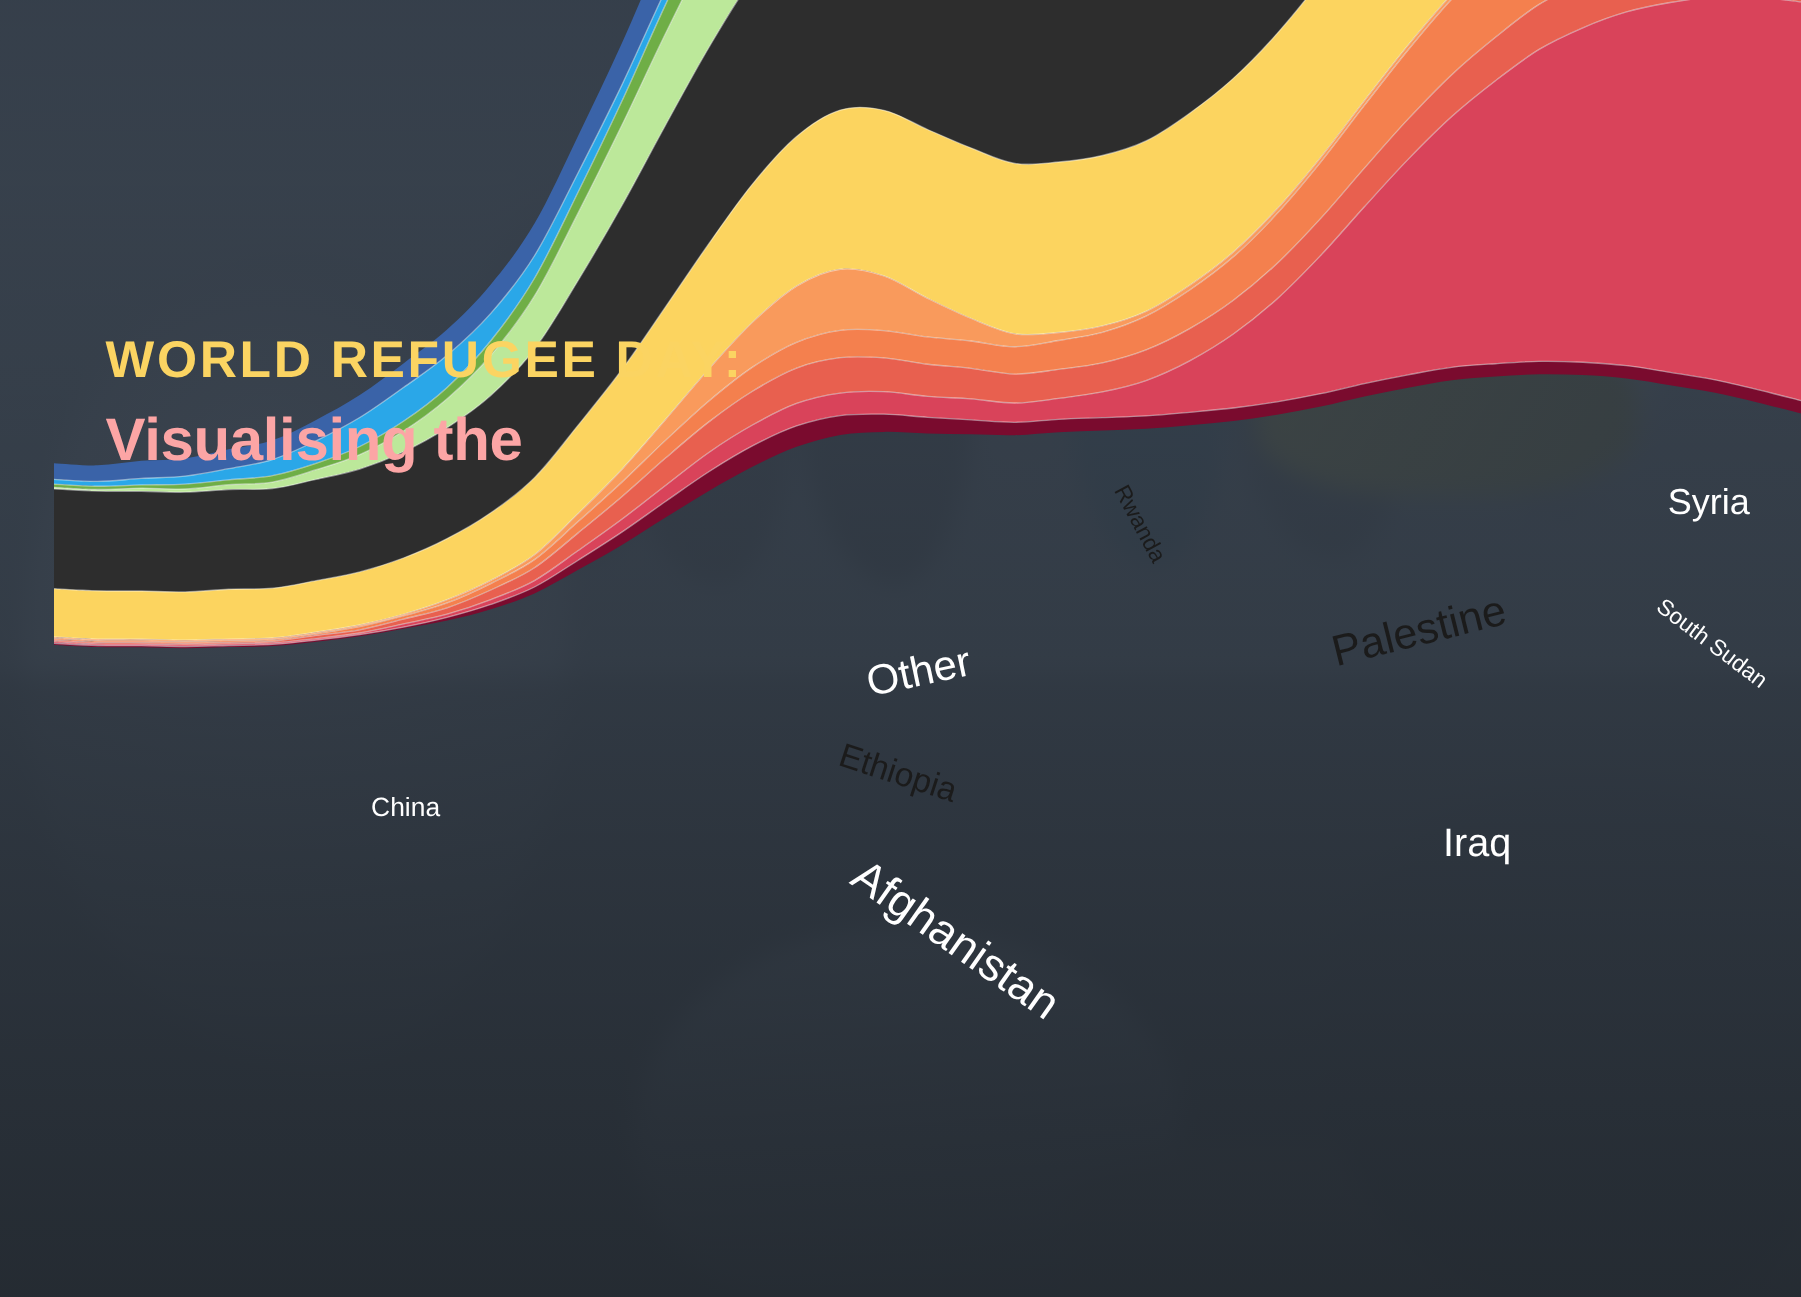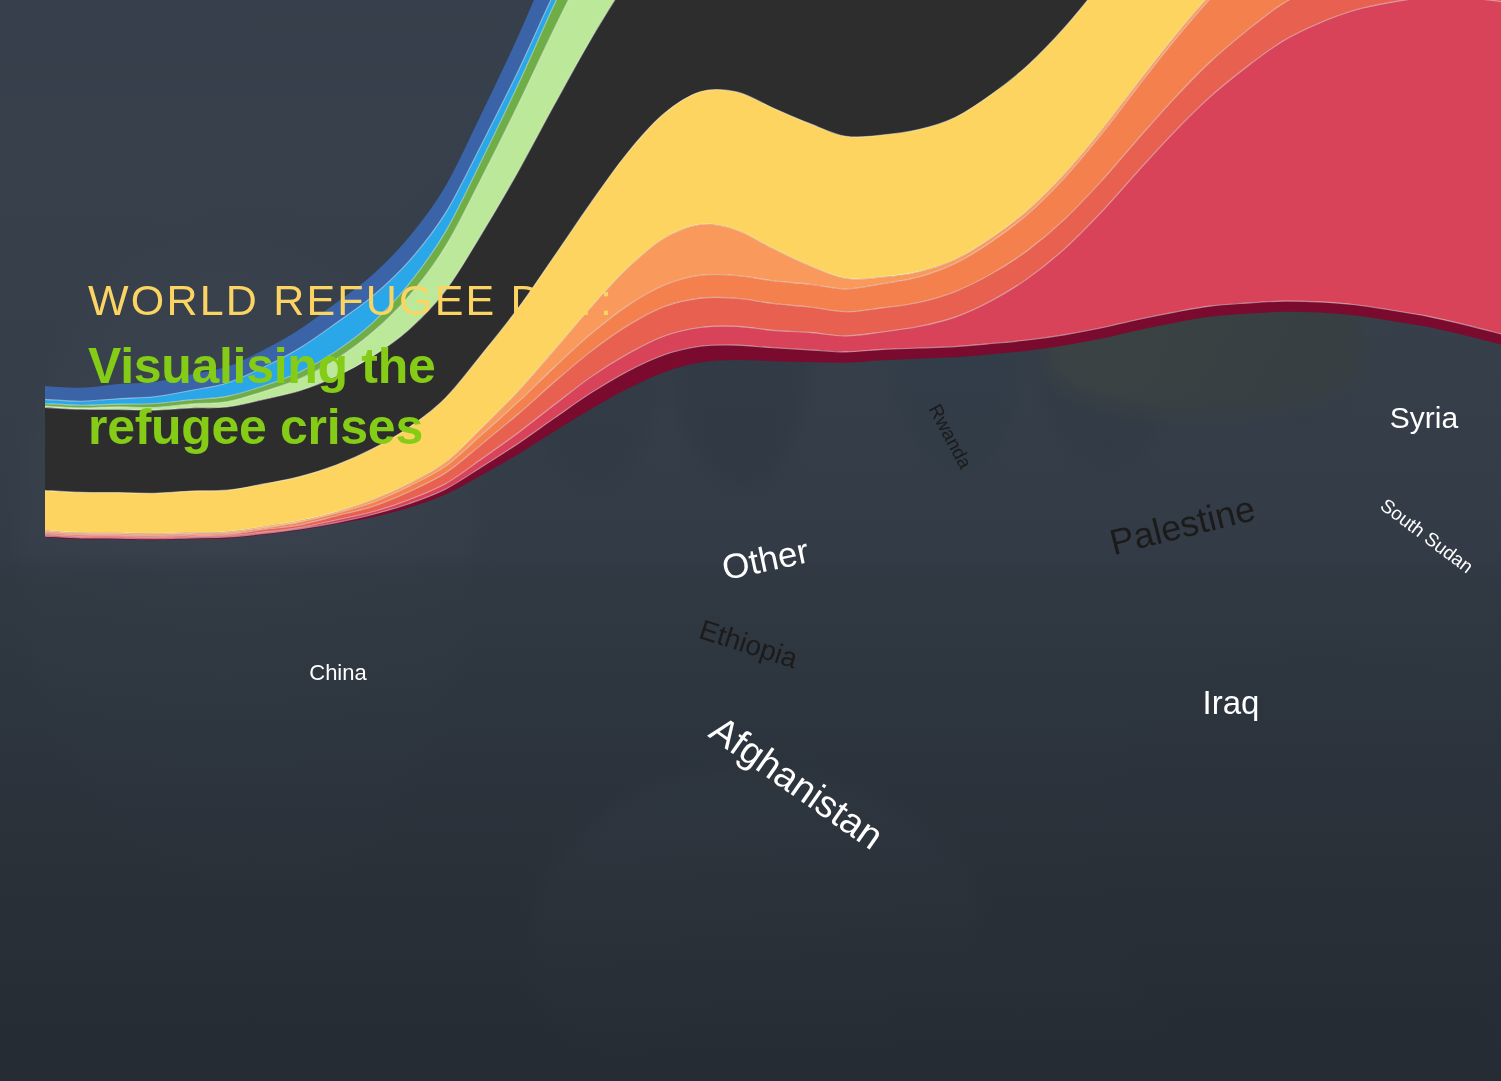--- a/index.html
+++ b/index.html
@@ -22,25 +22,25 @@
   .ground{position:absolute;left:0;right:0;bottom:0;height:48%;
      background:linear-gradient(180deg,rgba(48,52,56,.55),rgba(30,33,36,.95));}
 
   
   .tint{position:absolute;inset:0;background:#333c47;opacity:.86;mix-blend-mode:multiply;}
   .tint2{position:absolute;inset:0;background:linear-gradient(180deg,#394350 0%,#3a4450 55%,#2f3740 100%);opacity:.72;}
 
   
   .headline{position:absolute;left:88px;top:278px;width:640px;z-index:40;}
   .kicker{
-    font-size:43px;letter-spacing:2.2px;color:#fbd462;font-weight:400;
+    font-size:43px;letter-spacing:2.2px;color:#fbd462;font-weight:700;
     line-height:1.06;margin:0 0 12px 0;white-space:nowrap;
   }
   .title{
-    font-size:50px;line-height:1.22;color:#84cc16;font-weight:bold;margin:0;
+    font-size:50px;line-height:1.22;color:#fca5a5;font-weight:bold;margin:0;
     letter-spacing:-.3px;
   }
   .title span{display:block;}
 
   svg.stream{position:absolute;left:0;top:0;z-index:30;}
   .stream-label{font-family:"Liberation Sans",sans-serif;}
 </style>
 </head>
 <body>
 
@@ -63,21 +63,20 @@
     <div class="blob" style="left:1080px;top:640px;width:430px;height:430px;background:linear-gradient(180deg,#4e545b,#262b30);"></div>
     <div class="ground"></div>
   </div>
   <div class="tint"></div>
   <div class="tint2"></div>
 
   <div class="headline">
     <p class="kicker">WORLD REFUGEE DAY:</p>
     <h1 class="title">
       <span>Visualising the</span>
-      <span>refugee crises</span>
     </h1>
   </div>
 
   <svg class="stream" width="1501" height="1081" viewBox="0 0 1501 1081">
     <g id="stream-bands">
         <path d="M 45.00 386.01 C 51.07 386.31, 69.27 388.15, 81.40 387.81 C 93.53 387.47, 105.67 384.95, 117.80 383.98 C 129.93 383.02, 142.07 383.62, 154.20 382.03 C 166.33 380.44, 178.47 376.98, 190.60 374.45 C 202.73 371.93, 214.87 370.96, 227.00 366.87 C 239.13 362.78, 251.27 356.19, 263.40 349.91 C 275.53 343.63, 287.67 337.04, 299.80 329.20 C 311.93 321.36, 324.07 311.95, 336.20 302.86 C 348.33 293.77, 360.47 285.61, 372.60 274.64 C 384.73 263.68, 396.87 251.77, 409.00 237.05 C 421.13 222.33, 433.27 206.98, 445.40 186.32 C 457.53 165.66, 469.67 138.12, 481.80 113.08 C 493.93 88.04, 506.07 63.00, 518.20 36.09 C 530.33 9.17, 542.47 -20.56, 554.60 -48.41 C 566.73 -76.26, 578.87 -104.74, 591.00 -131.03 C 603.13 -157.32, 615.27 -183.29, 627.40 -206.14 C 639.53 -228.99, 651.67 -251.22, 663.80 -268.13 C 675.93 -285.04, 688.07 -298.82, 700.20 -307.60 C 712.33 -316.38, 724.47 -318.59, 736.60 -320.81 C 748.73 -323.02, 760.87 -320.55, 773.00 -320.88 C 785.13 -321.22, 797.27 -322.19, 809.40 -322.84 C 821.53 -323.49, 833.67 -322.26, 845.80 -324.79 C 857.93 -327.31, 870.07 -334.22, 882.20 -338.00 C 894.33 -341.77, 906.47 -344.30, 918.60 -347.45 C 930.73 -350.60, 942.87 -352.82, 955.00 -356.91 C 967.13 -361.00, 979.27 -366.65, 991.40 -371.99 C 1003.53 -377.33, 1015.67 -382.36, 1027.80 -388.95 C 1039.93 -395.54, 1052.07 -403.07, 1064.20 -411.54 C 1076.33 -420.01, 1088.47 -429.41, 1100.60 -439.76 C 1112.73 -450.10, 1124.87 -462.94, 1137.00 -473.60 C 1149.13 -484.26, 1161.27 -494.29, 1173.40 -503.69 C 1185.53 -513.10, 1197.67 -523.13, 1209.80 -530.03 C 1221.93 -536.94, 1234.07 -540.71, 1246.20 -545.12 C 1258.33 -549.52, 1270.47 -554.23, 1282.60 -556.45 C 1294.73 -558.66, 1306.87 -559.00, 1319.00 -558.40 C 1331.13 -557.80, 1343.27 -556.26, 1355.40 -552.85 C 1367.53 -549.43, 1379.67 -543.21, 1391.80 -537.92 C 1403.93 -532.63, 1416.07 -527.96, 1428.20 -521.11 C 1440.33 -514.25, 1452.47 -505.53, 1464.60 -496.80 C 1476.73 -488.07, 1494.93 -473.41, 1501.00 -468.73 L 1501.00 -380.29 C 1494.93 -383.63, 1476.73 -394.27, 1464.60 -400.32 C 1452.47 -406.37, 1440.33 -412.19, 1428.20 -416.59 C 1416.07 -420.98, 1403.93 -423.64, 1391.80 -426.70 C 1379.67 -429.75, 1367.53 -433.75, 1355.40 -434.93 C 1343.27 -436.11, 1331.13 -435.19, 1319.00 -433.78 C 1306.87 -432.37, 1294.73 -430.47, 1282.60 -426.47 C 1270.47 -422.47, 1258.33 -415.97, 1246.20 -409.78 C 1234.07 -403.59, 1221.93 -397.80, 1209.80 -389.33 C 1197.67 -380.86, 1185.53 -369.94, 1173.40 -358.97 C 1161.27 -348.00, 1149.13 -335.96, 1137.00 -323.52 C 1124.87 -311.08, 1112.73 -296.89, 1100.60 -284.32 C 1088.47 -271.74, 1076.33 -259.43, 1064.20 -248.06 C 1052.07 -236.69, 1039.93 -225.81, 1027.80 -216.09 C 1015.67 -206.37, 1003.53 -197.77, 991.40 -189.75 C 979.27 -181.73, 967.13 -173.62, 955.00 -167.97 C 942.87 -162.31, 930.73 -158.76, 918.60 -155.83 C 906.47 -152.90, 894.33 -151.72, 882.20 -150.40 C 870.07 -149.08, 857.93 -145.97, 845.80 -147.91 C 833.67 -149.85, 821.53 -156.43, 809.40 -162.04 C 797.27 -167.64, 785.13 -174.27, 773.00 -181.52 C 760.87 -188.78, 748.73 -200.19, 736.60 -205.57 C 724.47 -210.95, 712.33 -215.88, 700.20 -213.80 C 688.07 -211.72, 675.93 -204.19, 663.80 -193.09 C 651.67 -181.99, 639.53 -165.57, 627.40 -147.18 C 615.27 -128.80, 603.13 -105.95, 591.00 -82.79 C 578.87 -59.63, 566.73 -33.83, 554.60 -8.21 C 542.47 17.41, 530.33 45.58, 518.20 70.93 C 506.07 96.28, 493.93 120.20, 481.80 143.90 C 469.67 167.60, 457.53 193.58, 445.40 213.12 C 433.27 232.66, 421.13 247.34, 409.00 261.17 C 396.87 275.00, 384.73 285.79, 372.60 296.08 C 360.47 306.38, 348.33 314.31, 336.20 322.96 C 324.07 331.61, 311.93 340.56, 299.80 347.96 C 287.67 355.36, 275.53 361.50, 263.40 367.33 C 251.27 373.16, 239.13 379.09, 227.00 382.95 C 214.87 386.82, 202.73 388.23, 190.60 390.53 C 178.47 392.84, 166.33 395.41, 154.20 396.77 C 142.07 398.14, 129.93 397.98, 117.80 398.72 C 105.67 399.46, 93.53 401.10, 81.40 401.21 C 69.27 401.33, 51.07 399.71, 45.00 399.41 Z" fill="#3a63a8"></path>
         <path d="M 45.00 399.41 C 51.07 399.71, 69.27 401.33, 81.40 401.21 C 93.53 401.10, 105.67 399.46, 117.80 398.72 C 129.93 397.98, 142.07 398.14, 154.20 396.77 C 166.33 395.41, 178.47 392.84, 190.60 390.53 C 202.73 388.23, 214.87 386.82, 227.00 382.95 C 239.13 379.09, 251.27 373.16, 263.40 367.33 C 275.53 361.50, 287.67 355.36, 299.80 347.96 C 311.93 340.56, 324.07 331.61, 336.20 322.96 C 348.33 314.31, 360.47 306.38, 372.60 296.08 C 384.73 285.79, 396.87 275.00, 409.00 261.17 C 421.13 247.34, 433.27 232.66, 445.40 213.12 C 457.53 193.58, 469.67 167.60, 481.80 143.90 C 493.93 120.20, 506.07 96.28, 518.20 70.93 C 530.33 45.58, 542.47 17.41, 554.60 -8.21 C 566.73 -33.83, 578.87 -59.63, 591.00 -82.79 C 603.13 -105.95, 615.27 -128.80, 627.40 -147.18 C 639.53 -165.57, 651.67 -181.99, 663.80 -193.09 C 675.93 -204.19, 688.07 -211.72, 700.20 -213.80 C 712.33 -215.88, 724.47 -210.95, 736.60 -205.57 C 748.73 -200.19, 760.87 -188.78, 773.00 -181.52 C 785.13 -174.27, 797.27 -167.64, 809.40 -162.04 C 821.53 -156.43, 833.67 -149.85, 845.80 -147.91 C 857.93 -145.97, 870.07 -149.08, 882.20 -150.40 C 894.33 -151.72, 906.47 -152.90, 918.60 -155.83 C 930.73 -158.76, 942.87 -162.31, 955.00 -167.97 C 967.13 -173.62, 979.27 -181.73, 991.40 -189.75 C 1003.53 -197.77, 1015.67 -206.37, 1027.80 -216.09 C 1039.93 -225.81, 1052.07 -236.69, 1064.20 -248.06 C 1076.33 -259.43, 1088.47 -271.74, 1100.60 -284.32 C 1112.73 -296.89, 1124.87 -311.08, 1137.00 -323.52 C 1149.13 -335.96, 1161.27 -348.00, 1173.40 -358.97 C 1185.53 -369.94, 1197.67 -380.86, 1209.80 -389.33 C 1221.93 -397.80, 1234.07 -403.59, 1246.20 -409.78 C 1258.33 -415.97, 1270.47 -422.47, 1282.60 -426.47 C 1294.73 -430.47, 1306.87 -432.37, 1319.00 -433.78 C 1331.13 -435.19, 1343.27 -436.11, 1355.40 -434.93 C 1367.53 -433.75, 1379.67 -429.75, 1391.80 -426.70 C 1403.93 -423.64, 1416.07 -420.98, 1428.20 -416.59 C 1440.33 -412.19, 1452.47 -406.37, 1464.60 -400.32 C 1476.73 -394.27, 1494.93 -383.63, 1501.00 -380.29 L 1501.00 -374.93 C 1494.93 -378.05, 1476.73 -388.01, 1464.60 -393.62 C 1452.47 -399.22, 1440.33 -404.60, 1428.20 -408.55 C 1416.07 -412.50, 1403.93 -414.71, 1391.80 -417.32 C 1379.67 -419.93, 1367.53 -423.47, 1355.40 -424.21 C 1343.27 -424.94, 1331.13 -423.58, 1319.00 -421.72 C 1306.87 -419.86, 1294.73 -417.52, 1282.60 -413.07 C 1270.47 -408.62, 1258.33 -401.67, 1246.20 -395.04 C 1234.07 -388.40, 1221.93 -382.17, 1209.80 -373.25 C 1197.67 -364.34, 1185.53 -352.97, 1173.40 -341.55 C 1161.27 -330.14, 1149.13 -317.65, 1137.00 -304.76 C 1124.87 -291.87, 1112.73 -277.46, 1100.60 -264.22 C 1088.47 -250.97, 1076.33 -237.54, 1064.20 -225.28 C 1052.07 -213.02, 1039.93 -201.24, 1027.80 -190.63 C 1015.67 -180.02, 1003.53 -170.53, 991.40 -161.61 C 979.27 -152.70, 967.13 -143.69, 955.00 -137.15 C 942.87 -130.60, 930.73 -125.93, 918.60 -122.33 C 906.47 -118.73, 894.33 -116.88, 882.20 -115.56 C 870.07 -114.24, 857.93 -111.57, 845.80 -114.41 C 833.67 -117.24, 821.53 -125.39, 809.40 -132.56 C 797.27 -139.72, 785.13 -148.36, 773.00 -157.40 C 760.87 -166.45, 748.73 -179.87, 736.60 -186.81 C 724.47 -193.75, 712.33 -200.02, 700.20 -199.06 C 688.07 -198.10, 675.93 -191.46, 663.80 -181.03 C 651.67 -170.60, 639.53 -154.62, 627.40 -136.46 C 615.27 -118.30, 603.13 -95.45, 591.00 -72.07 C 578.87 -48.68, 566.73 -22.21, 554.60 3.85 C 542.47 29.92, 530.33 58.31, 518.20 84.33 C 506.07 110.35, 493.93 135.39, 481.80 159.98 C 469.67 184.57, 457.53 211.22, 445.40 231.88 C 433.27 252.54, 421.13 268.78, 409.00 283.95 C 396.87 299.12, 384.73 311.69, 372.60 322.88 C 360.47 334.08, 348.33 342.90, 336.20 351.10 C 324.07 359.30, 311.93 366.25, 299.80 372.08 C 287.67 377.91, 275.53 382.05, 263.40 386.09 C 251.27 390.14, 239.13 394.05, 227.00 396.35 C 214.87 398.66, 202.73 398.73, 190.60 399.91 C 178.47 401.10, 166.33 402.78, 154.20 403.47 C 142.07 404.17, 129.93 403.79, 117.80 404.08 C 105.67 404.38, 93.53 405.34, 81.40 405.23 C 69.27 405.12, 51.07 403.73, 45.00 403.43 Z" fill="#2aa7e8"></path>
         <path d="M 45.00 403.43 C 51.07 403.73, 69.27 405.12, 81.40 405.23 C 93.53 405.34, 105.67 404.38, 117.80 404.08 C 129.93 403.79, 142.07 404.17, 154.20 403.47 C 166.33 402.78, 178.47 401.10, 190.60 399.91 C 202.73 398.73, 214.87 398.66, 227.00 396.35 C 239.13 394.05, 251.27 390.14, 263.40 386.09 C 275.53 382.05, 287.67 377.91, 299.80 372.08 C 311.93 366.25, 324.07 359.30, 336.20 351.10 C 348.33 342.90, 360.47 334.08, 372.60 322.88 C 384.73 311.69, 396.87 299.12, 409.00 283.95 C 421.13 268.78, 433.27 252.54, 445.40 231.88 C 457.53 211.22, 469.67 184.57, 481.80 159.98 C 493.93 135.39, 506.07 110.35, 518.20 84.33 C 530.33 58.31, 542.47 29.92, 554.60 3.85 C 566.73 -22.21, 578.87 -48.68, 591.00 -72.07 C 603.13 -95.45, 615.27 -118.30, 627.40 -136.46 C 639.53 -154.62, 651.67 -170.60, 663.80 -181.03 C 675.93 -191.46, 688.07 -198.10, 700.20 -199.06 C 712.33 -200.02, 724.47 -193.75, 736.60 -186.81 C 748.73 -179.87, 760.87 -166.45, 773.00 -157.40 C 785.13 -148.36, 797.27 -139.72, 809.40 -132.56 C 821.53 -125.39, 833.67 -117.24, 845.80 -114.41 C 857.93 -111.57, 870.07 -114.24, 882.20 -115.56 C 894.33 -116.88, 906.47 -118.73, 918.60 -122.33 C 930.73 -125.93, 942.87 -130.60, 955.00 -137.15 C 967.13 -143.69, 979.27 -152.70, 991.40 -161.61 C 1003.53 -170.53, 1015.67 -180.02, 1027.80 -190.63 C 1039.93 -201.24, 1052.07 -213.02, 1064.20 -225.28 C 1076.33 -237.54, 1088.47 -250.97, 1100.60 -264.22 C 1112.73 -277.46, 1124.87 -291.87, 1137.00 -304.76 C 1149.13 -317.65, 1161.27 -330.14, 1173.40 -341.55 C 1185.53 -352.97, 1197.67 -364.34, 1209.80 -373.25 C 1221.93 -382.17, 1234.07 -388.40, 1246.20 -395.04 C 1258.33 -401.67, 1270.47 -408.62, 1282.60 -413.07 C 1294.73 -417.52, 1306.87 -419.86, 1319.00 -421.72 C 1331.13 -423.58, 1343.27 -424.94, 1355.40 -424.21 C 1367.53 -423.47, 1379.67 -419.93, 1391.80 -417.32 C 1403.93 -414.71, 1416.07 -412.50, 1428.20 -408.55 C 1440.33 -404.60, 1452.47 -399.22, 1464.60 -393.62 C 1476.73 -388.01, 1494.93 -378.05, 1501.00 -374.93 L 1501.00 -354.83 C 1494.93 -356.83, 1476.73 -363.45, 1464.60 -366.82 C 1452.47 -370.19, 1440.33 -373.33, 1428.20 -375.05 C 1416.07 -376.76, 1403.93 -376.74, 1391.80 -377.12 C 1379.67 -377.49, 1367.53 -378.81, 1355.40 -377.31 C 1343.27 -375.81, 1331.13 -371.99, 1319.00 -368.12 C 1306.87 -364.25, 1294.73 -360.34, 1282.60 -354.11 C 1270.47 -347.87, 1258.33 -339.14, 1246.20 -330.72 C 1234.07 -322.29, 1221.93 -314.05, 1209.80 -303.57 C 1197.67 -293.09, 1185.53 -280.38, 1173.40 -267.85 C 1161.27 -255.32, 1149.13 -241.94, 1137.00 -228.38 C 1124.87 -214.82, 1112.73 -199.97, 1100.60 -186.50 C 1088.47 -173.03, 1076.33 -159.60, 1064.20 -147.56 C 1052.07 -135.52, 1039.93 -124.19, 1027.80 -114.25 C 1015.67 -104.31, 1003.53 -95.71, 991.40 -87.91 C 979.27 -80.11, 967.13 -72.67, 955.00 -67.47 C 942.87 -62.26, 930.73 -58.93, 918.60 -56.67 C 906.47 -54.41, 894.33 -53.67, 882.20 -53.92 C 870.07 -54.16, 857.93 -53.73, 845.80 -58.13 C 833.67 -62.52, 821.53 -71.79, 809.40 -80.30 C 797.27 -88.80, 785.13 -98.78, 773.00 -109.16 C 760.87 -119.55, 748.73 -134.31, 736.60 -142.59 C 724.47 -150.87, 712.33 -158.48, 700.20 -158.86 C 688.07 -159.24, 675.93 -153.94, 663.80 -144.85 C 651.67 -135.76, 639.53 -121.12, 627.40 -104.30 C 615.27 -87.48, 603.13 -65.97, 591.00 -43.93 C 578.87 -21.88, 566.73 3.25, 554.60 27.97 C 542.47 52.70, 530.33 79.52, 518.20 104.43 C 506.07 129.33, 493.93 153.70, 481.80 177.40 C 469.67 201.10, 457.53 226.85, 445.40 246.62 C 433.27 266.39, 421.13 281.73, 409.00 296.01 C 396.87 310.28, 384.73 321.74, 372.60 332.26 C 360.47 342.79, 348.33 351.39, 336.20 359.14 C 324.07 366.89, 311.93 373.39, 299.80 378.78 C 287.67 384.17, 275.53 387.63, 263.40 391.45 C 251.27 395.27, 239.13 399.63, 227.00 401.71 C 214.87 403.79, 202.73 402.97, 190.60 403.93 C 178.47 404.90, 166.33 407.02, 154.20 407.49 C 142.07 407.96, 129.93 406.69, 117.80 406.76 C 105.67 406.83, 93.53 408.02, 81.40 407.91 C 69.27 407.80, 51.07 406.41, 45.00 406.11 Z" fill="#6fae46"></path>
         <path d="M 45.00 406.11 C 51.07 406.41, 69.27 407.80, 81.40 407.91 C 93.53 408.02, 105.67 406.83, 117.80 406.76 C 129.93 406.69, 142.07 407.96, 154.20 407.49 C 166.33 407.02, 178.47 404.90, 190.60 403.93 C 202.73 402.97, 214.87 403.79, 227.00 401.71 C 239.13 399.63, 251.27 395.27, 263.40 391.45 C 275.53 387.63, 287.67 384.17, 299.80 378.78 C 311.93 373.39, 324.07 366.89, 336.20 359.14 C 348.33 351.39, 360.47 342.79, 372.60 332.26 C 384.73 321.74, 396.87 310.28, 409.00 296.01 C 421.13 281.73, 433.27 266.39, 445.40 246.62 C 457.53 226.85, 469.67 201.10, 481.80 177.40 C 493.93 153.70, 506.07 129.33, 518.20 104.43 C 530.33 79.52, 542.47 52.70, 554.60 27.97 C 566.73 3.25, 578.87 -21.88, 591.00 -43.93 C 603.13 -65.97, 615.27 -87.48, 627.40 -104.30 C 639.53 -121.12, 651.67 -135.76, 663.80 -144.85 C 675.93 -153.94, 688.07 -159.24, 700.20 -158.86 C 712.33 -158.48, 724.47 -150.87, 736.60 -142.59 C 748.73 -134.31, 760.87 -119.55, 773.00 -109.16 C 785.13 -98.78, 797.27 -88.80, 809.40 -80.30 C 821.53 -71.79, 833.67 -62.52, 845.80 -58.13 C 857.93 -53.73, 870.07 -54.16, 882.20 -53.92 C 894.33 -53.67, 906.47 -54.41, 918.60 -56.67 C 930.73 -58.93, 942.87 -62.26, 955.00 -67.47 C 967.13 -72.67, 979.27 -80.11, 991.40 -87.91 C 1003.53 -95.71, 1015.67 -104.31, 1027.80 -114.25 C 1039.93 -124.19, 1052.07 -135.52, 1064.20 -147.56 C 1076.33 -159.60, 1088.47 -173.03, 1100.60 -186.50 C 1112.73 -199.97, 1124.87 -214.82, 1137.00 -228.38 C 1149.13 -241.94, 1161.27 -255.32, 1173.40 -267.85 C 1185.53 -280.38, 1197.67 -293.09, 1209.80 -303.57 C 1221.93 -314.05, 1234.07 -322.29, 1246.20 -330.72 C 1258.33 -339.14, 1270.47 -347.87, 1282.60 -354.11 C 1294.73 -360.34, 1306.87 -364.25, 1319.00 -368.12 C 1331.13 -371.99, 1343.27 -375.81, 1355.40 -377.31 C 1367.53 -378.81, 1379.67 -377.49, 1391.80 -377.12 C 1403.93 -376.74, 1416.07 -376.76, 1428.20 -375.05 C 1440.33 -373.33, 1452.47 -370.19, 1464.60 -366.82 C 1476.73 -363.45, 1494.93 -356.83, 1501.00 -354.83 L 1501.00 -346.79 C 1494.93 -348.34, 1476.73 -353.62, 1464.60 -356.10 C 1452.47 -358.57, 1440.33 -360.82, 1428.20 -361.65 C 1416.07 -362.47, 1403.93 -361.55, 1391.80 -361.04 C 1379.67 -360.52, 1367.53 -360.72, 1355.40 -358.55 C 1343.27 -356.38, 1331.13 -352.33, 1319.00 -348.02 C 1306.87 -343.71, 1294.73 -339.35, 1282.60 -332.67 C 1270.47 -325.99, 1258.33 -316.81, 1246.20 -307.94 C 1234.07 -299.07, 1221.93 -290.38, 1209.80 -279.45 C 1197.67 -268.53, 1185.53 -255.37, 1173.40 -242.39 C 1161.27 -229.41, 1149.13 -215.59, 1137.00 -201.58 C 1124.87 -187.57, 1112.73 -172.27, 1100.60 -158.36 C 1088.47 -144.44, 1076.33 -130.57, 1064.20 -118.08 C 1052.07 -105.59, 1039.93 -93.82, 1027.80 -83.43 C 1015.67 -73.04, 1003.53 -64.22, 991.40 -55.75 C 979.27 -47.28, 967.13 -38.73, 955.00 -32.63 C 942.87 -26.53, 930.73 -22.53, 918.60 -19.15 C 906.47 -15.78, 894.33 -13.70, 882.20 -12.38 C 870.07 -11.06, 857.93 -8.84, 845.80 -11.23 C 833.67 -13.61, 821.53 -20.65, 809.40 -26.70 C 797.27 -32.75, 785.13 -40.05, 773.00 -47.52 C 760.87 -55.00, 748.73 -66.19, 736.60 -71.57 C 724.47 -76.95, 712.33 -81.66, 700.20 -79.80 C 688.07 -77.94, 675.93 -70.64, 663.80 -60.43 C 651.67 -50.22, 639.53 -35.14, 627.40 -18.54 C 615.27 -1.95, 603.13 18.67, 591.00 39.15 C 578.87 59.63, 566.73 82.31, 554.60 104.35 C 542.47 126.40, 530.33 149.87, 518.20 171.43 C 506.07 192.98, 493.93 213.78, 481.80 233.68 C 469.67 253.58, 457.53 274.87, 445.40 290.84 C 433.27 306.81, 421.13 318.58, 409.00 329.51 C 396.87 340.43, 384.73 348.54, 372.60 356.38 C 360.47 364.23, 348.33 370.82, 336.20 376.56 C 324.07 382.30, 311.93 387.02, 299.80 390.84 C 287.67 394.66, 275.53 396.79, 263.40 399.49 C 251.27 402.20, 239.13 405.66, 227.00 407.07 C 214.87 408.48, 202.73 407.44, 190.60 407.95 C 178.47 408.47, 166.33 409.92, 154.20 410.17 C 142.07 410.42, 129.93 409.60, 117.80 409.44 C 105.67 409.29, 93.53 409.58, 81.40 409.25 C 69.27 408.92, 51.07 407.75, 45.00 407.45 Z" fill="#bce89a"></path>
         <path d="M 45.00 407.45 C 51.07 407.75, 69.27 408.92, 81.40 409.25 C 93.53 409.58, 105.67 409.29, 117.80 409.44 C 129.93 409.60, 142.07 410.42, 154.20 410.17 C 166.33 409.92, 178.47 408.47, 190.60 407.95 C 202.73 407.44, 214.87 408.48, 227.00 407.07 C 239.13 405.66, 251.27 402.20, 263.40 399.49 C 275.53 396.79, 287.67 394.66, 299.80 390.84 C 311.93 387.02, 324.07 382.30, 336.20 376.56 C 348.33 370.82, 360.47 364.23, 372.60 356.38 C 384.73 348.54, 396.87 340.43, 409.00 329.51 C 421.13 318.58, 433.27 306.81, 445.40 290.84 C 457.53 274.87, 469.67 253.58, 481.80 233.68 C 493.93 213.78, 506.07 192.98, 518.20 171.43 C 530.33 149.87, 542.47 126.40, 554.60 104.35 C 566.73 82.31, 578.87 59.63, 591.00 39.15 C 603.13 18.67, 615.27 -1.95, 627.40 -18.54 C 639.53 -35.14, 651.67 -50.22, 663.80 -60.43 C 675.93 -70.64, 688.07 -77.94, 700.20 -79.80 C 712.33 -81.66, 724.47 -76.95, 736.60 -71.57 C 748.73 -66.19, 760.87 -55.00, 773.00 -47.52 C 785.13 -40.05, 797.27 -32.75, 809.40 -26.70 C 821.53 -20.65, 833.67 -13.61, 845.80 -11.23 C 857.93 -8.84, 870.07 -11.06, 882.20 -12.38 C 894.33 -13.70, 906.47 -15.78, 918.60 -19.15 C 930.73 -22.53, 942.87 -26.53, 955.00 -32.63 C 967.13 -38.73, 979.27 -47.28, 991.40 -55.75 C 1003.53 -64.22, 1015.67 -73.04, 1027.80 -83.43 C 1039.93 -93.82, 1052.07 -105.59, 1064.20 -118.08 C 1076.33 -130.57, 1088.47 -144.44, 1100.60 -158.36 C 1112.73 -172.27, 1124.87 -187.57, 1137.00 -201.58 C 1149.13 -215.59, 1161.27 -229.41, 1173.40 -242.39 C 1185.53 -255.37, 1197.67 -268.53, 1209.80 -279.45 C 1221.93 -290.38, 1234.07 -299.07, 1246.20 -307.94 C 1258.33 -316.81, 1270.47 -325.99, 1282.60 -332.67 C 1294.73 -339.35, 1306.87 -343.71, 1319.00 -348.02 C 1331.13 -352.33, 1343.27 -356.38, 1355.40 -358.55 C 1367.53 -360.72, 1379.67 -360.52, 1391.80 -361.04 C 1403.93 -361.55, 1416.07 -362.47, 1428.20 -361.65 C 1440.33 -360.82, 1452.47 -358.57, 1464.60 -356.10 C 1476.73 -353.62, 1494.93 -348.34, 1501.00 -346.79 L 1501.00 -293.19 C 1494.93 -293.18, 1476.73 -293.77, 1464.60 -293.12 C 1452.47 -292.47, 1440.33 -291.59, 1428.20 -289.29 C 1416.07 -286.98, 1403.93 -282.94, 1391.80 -279.30 C 1379.67 -275.65, 1367.53 -272.50, 1355.40 -267.43 C 1343.27 -262.36, 1331.13 -255.85, 1319.00 -248.86 C 1306.87 -241.87, 1294.73 -234.83, 1282.60 -225.47 C 1270.47 -216.11, 1258.33 -204.25, 1246.20 -192.70 C 1234.07 -181.15, 1221.93 -169.55, 1209.80 -156.17 C 1197.67 -142.79, 1185.53 -127.62, 1173.40 -112.41 C 1161.27 -97.20, 1149.13 -80.92, 1137.00 -64.90 C 1124.87 -48.88, 1112.73 -31.80, 1100.60 -16.32 C 1088.47 -0.84, 1076.33 14.38, 1064.20 27.98 C 1052.07 41.58, 1039.93 54.25, 1027.80 65.31 C 1015.67 76.37, 1003.53 85.64, 991.40 94.33 C 979.27 103.02, 967.13 111.58, 955.00 117.45 C 942.87 123.33, 930.73 126.66, 918.60 129.59 C 906.47 132.52, 894.33 133.93, 882.20 135.02 C 870.07 136.12, 857.93 138.11, 845.80 136.17 C 833.67 134.23, 821.53 128.09, 809.40 123.38 C 797.27 118.67, 785.13 113.16, 773.00 107.92 C 760.87 102.67, 748.73 94.61, 736.60 91.91 C 724.47 89.21, 712.33 88.08, 700.20 91.72 C 688.07 95.36, 675.93 103.56, 663.80 113.77 C 651.67 123.98, 639.53 138.17, 627.40 152.98 C 615.27 167.79, 603.13 185.50, 591.00 202.63 C 578.87 219.76, 566.73 238.19, 554.60 255.77 C 542.47 273.35, 530.33 291.69, 518.20 308.11 C 506.07 324.53, 493.93 339.29, 481.80 354.28 C 469.67 369.27, 457.53 385.87, 445.40 398.04 C 433.27 410.21, 421.13 418.86, 409.00 427.33 C 396.87 435.80, 384.73 442.57, 372.60 448.84 C 360.47 455.12, 348.33 460.37, 336.20 465.00 C 324.07 469.63, 311.93 473.45, 299.80 476.60 C 287.67 479.75, 275.53 481.65, 263.40 483.91 C 251.27 486.17, 239.13 488.97, 227.00 490.15 C 214.87 491.34, 202.73 490.52, 190.60 491.03 C 178.47 491.55, 166.33 493.00, 154.20 493.25 C 142.07 493.50, 129.93 492.68, 117.80 492.52 C 105.67 492.37, 93.53 492.66, 81.40 492.33 C 69.27 492.00, 51.07 490.83, 45.00 490.53 Z" fill="#2d2d2d"></path>

